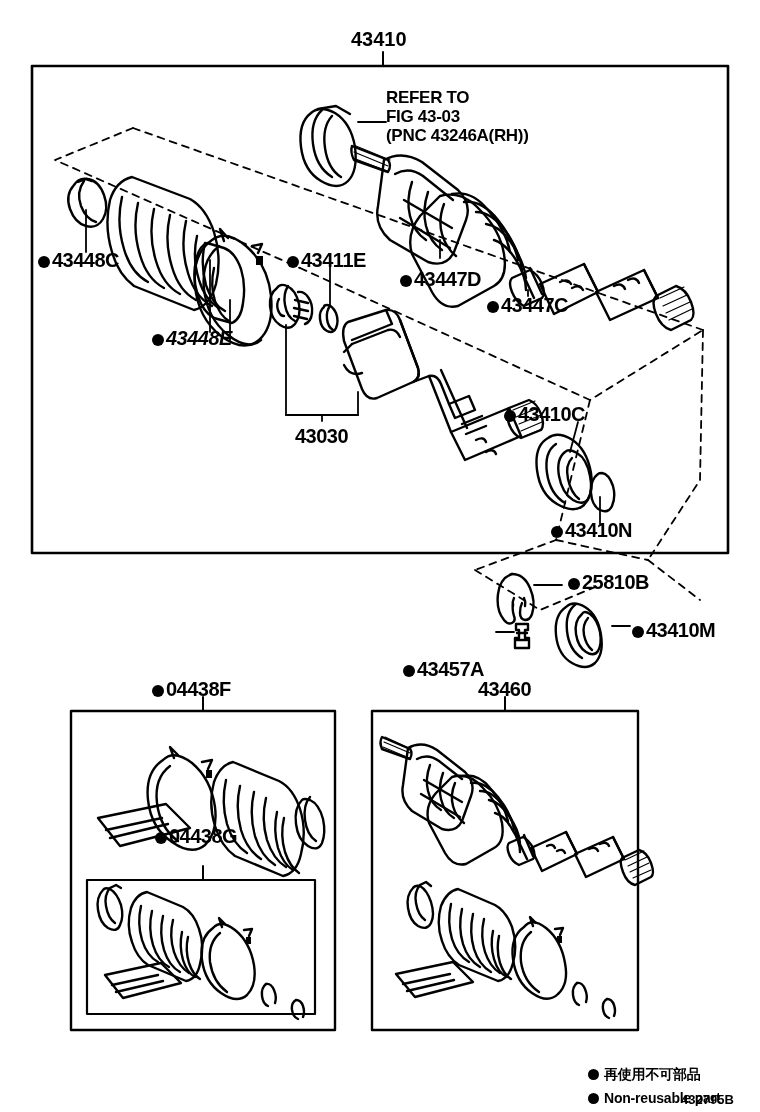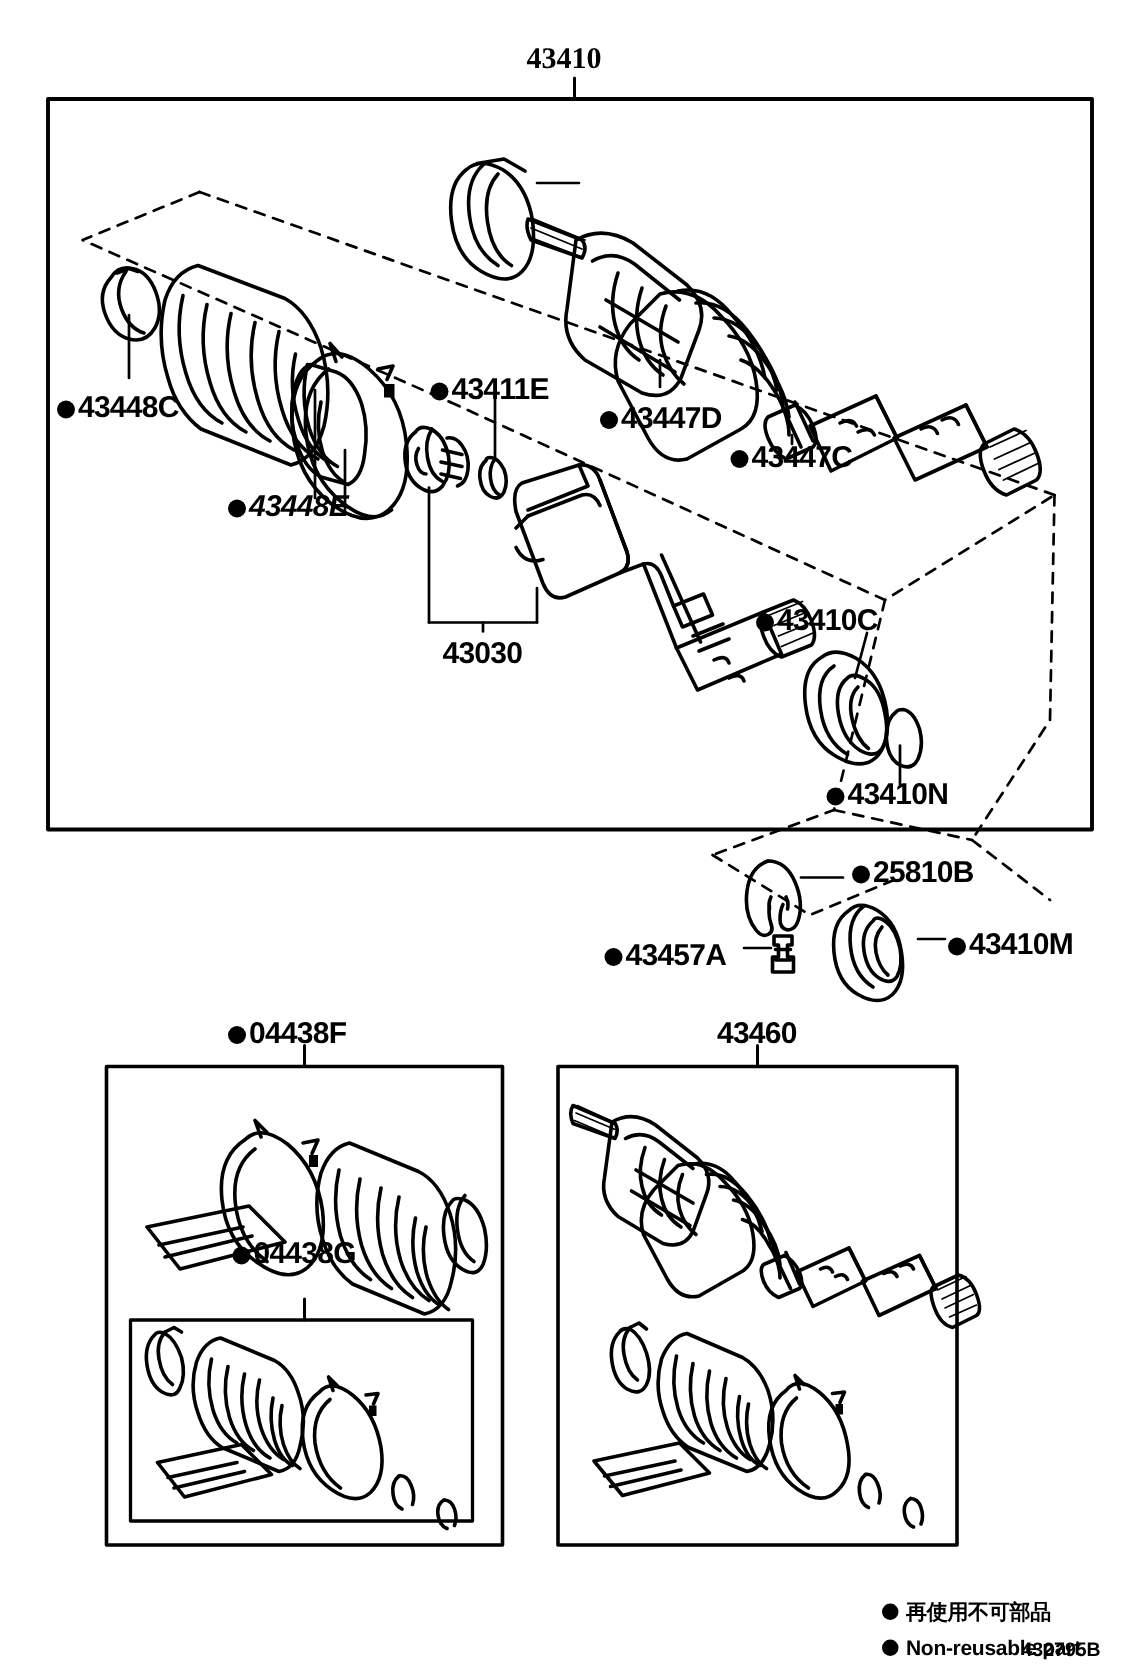--- a/index.html
+++ b/index.html
@@ -3,21 +3,21 @@
 <meta charset="utf-8">
 <style>
   html,body{margin:0;padding:0;background:#fff;}
   body{width:760px;height:1112px;position:relative;overflow:hidden;
        font-family:"Liberation Sans","DejaVu Sans",sans-serif;color:#000;}
   .stage{position:absolute;inset:0;}
   svg.art{position:absolute;left:0;top:0;width:760px;height:1112px;}
   .lbl{position:absolute;white-space:nowrap;font-weight:bold;color:#000;
        font-family:"Liberation Sans","DejaVu Sans",sans-serif;}
   .lbl-part{font-size:20px;letter-spacing:-0.5px;}
-  .lbl-title{font-size:20px;letter-spacing:0px;font-family:Liberation Serif, serif;}
+  .lbl-title{font-size:20px;letter-spacing:0px;}
   .lbl-refer{font-size:17px;line-height:19px;letter-spacing:-0.3px;}
   .lbl-legend{font-size:14px;letter-spacing:-0.2px;}
   .lbl-code{font-size:13px;font-weight:bold;letter-spacing:0px;}
   .bullet{display:inline-block;width:12px;height:12px;border-radius:50%;
           background:#000;vertical-align:-1px;margin-right:2px;}
   .bullet-sm{display:inline-block;width:11px;height:11px;border-radius:50%;
           background:#000;vertical-align:-1px;margin-right:5px;}
   .jp{font-family:"DejaVu Sans",sans-serif;font-size:14px;font-weight:bold;}
 </style>
 </head>
@@ -319,22 +319,27 @@
 
         <path d="M396,974 l57,-12 l20,20 l-58,15 z"></path>
         <path d="M403,984 l47,-10 M407,991 l47,-11"></path>
       </g>
 
     </g>
   </svg>
 
   <div class="lbl lbl-title" style="left:351px;top:28px;">43410</div>
 
-
-  <div class="lbl lbl-part" style="left:38px;top:261px;">
+  <div class="lbl lbl-refer" style="left:386px;top:88px;">
+    <div>REFER TO</div>
+    <div>FIG 43-03</div>
+    <div>(PNC 43246A(RH))</div>
+  </div>
+
+  <div class="lbl lbl-part" style="left:38px;top:249px;">
     <span class="bullet"></span><span>43448C</span>
   </div>
 
   <div class="lbl lbl-part" style="left:152px;top:327px;font-style:italic;">
     <span class="bullet"></span><span>43448E</span>
   </div>
 
   <div class="lbl lbl-part" style="left:287px;top:249px;">
     <span class="bullet"></span><span>43411E</span>
   </div>
@@ -356,21 +361,21 @@
   </div>
 
   <div class="lbl lbl-part" style="left:551px;top:519px;">
     <span class="bullet"></span><span>43410N</span>
   </div>
 
   <div class="lbl lbl-part" style="left:568px;top:571px;">
     <span class="bullet"></span><span>25810B</span>
   </div>
 
-  <div class="lbl lbl-part" style="left:403px;top:626px;">
+  <div class="lbl lbl-part" style="left:403px;top:658px;">
     <span class="bullet"></span><span>43457A</span>
   </div>
 
   <div class="lbl lbl-part" style="left:632px;top:619px;">
     <span class="bullet"></span><span>43410M</span>
   </div>
 
   <div class="lbl lbl-part" style="left:152px;top:678px;">
     <span class="bullet"></span><span>04438F</span>
   </div>

